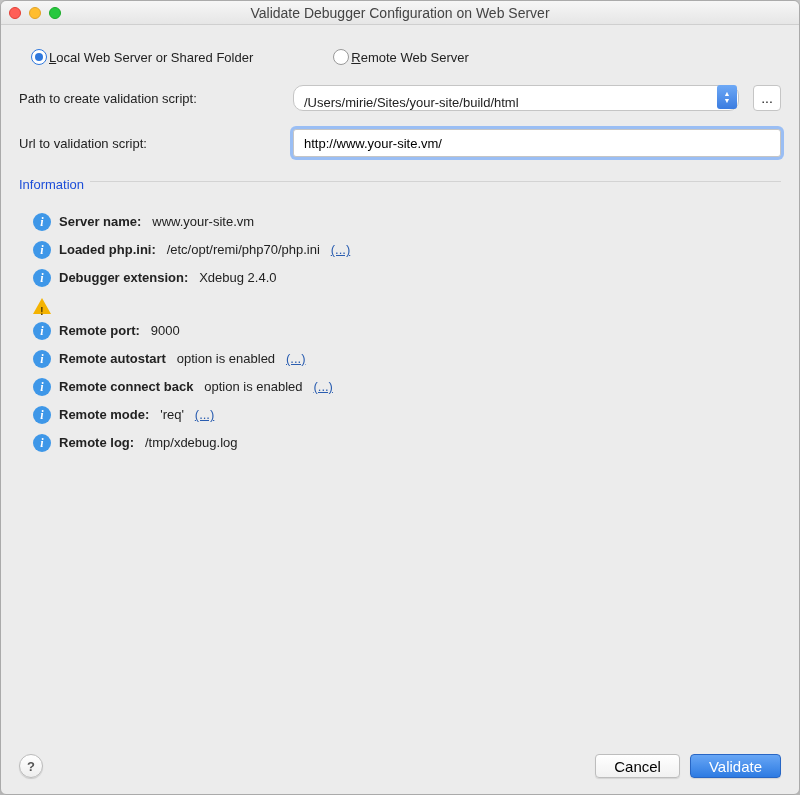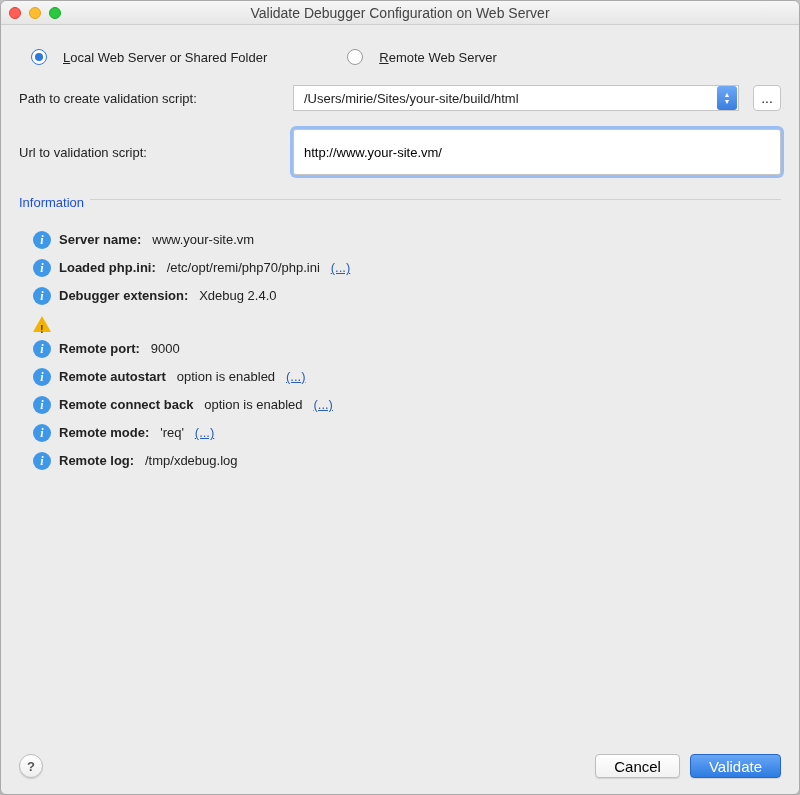--- a/index.html
+++ b/index.html
@@ -51,44 +51,44 @@
     color: #222;
     display: flex;
     flex-direction: column;
   }
   .radio-row {
     display: flex;
     gap: 80px;
     padding: 6px 0 16px 12px;
     align-items: center;
   }
-  .radio-opt { display: flex; align-items: center; gap: 16px; }
+  .radio-opt { display: flex; align-items: center; gap: 2px; }
   .radio-outer {
     width: 16px; height: 16px; border-radius: 50%;
     display: flex; align-items: center; justify-content: center;
     border: 1px solid #999; background: #fff;
   }
   .radio-outer.selected { border-color: #2f78dd; }
   .radio-inner { width: 8px; height: 8px; border-radius: 50%; background: #2f78dd; }
   .radio-label u { text-decoration: underline; }
   .form-row {
     display: flex;
     align-items: center;
     gap: 14px;
     padding: 4px 0 14px 0;
   }
   .form-label { width: 260px; color: #222; }
   .combo {
     flex: 1;
     height: 26px;
     background: #fff;
     border: 1px solid #c5c5c5;
-    border-radius: 0;
-    display: flex;
-    align-items: center;
+    border-radius: 10px;
+    display: flex;
+    align-items: flex-end;
     position: relative;
     font-family: inherit;
   }
   .combo-text {
     padding: 0 10px;
     flex: 1;
     white-space: nowrap;
     overflow: hidden;
   }
   .combo-stepper {
@@ -109,21 +109,21 @@
     width: 28px; height: 26px;
     background: #fff;
     border: 1px solid #c5c5c5;
     border-radius: 4px;
     display: flex; align-items: center; justify-content: center;
     font-size: 14px;
     cursor: default;
   }
   .text-input {
     flex: 1;
-    height: 46px;
+    height: 28px;
     background: #fff;
     border: 1px solid #c5c5c5;
     border-radius: 3px;
     box-shadow: 0 0 0 3px rgba(100,160,250,0.6);
     display: flex;
     align-items: center;
     padding: 0 8px;
   }
   .text-input input {
     border: none; outline: none; width: 100%; font-size: 13px;

